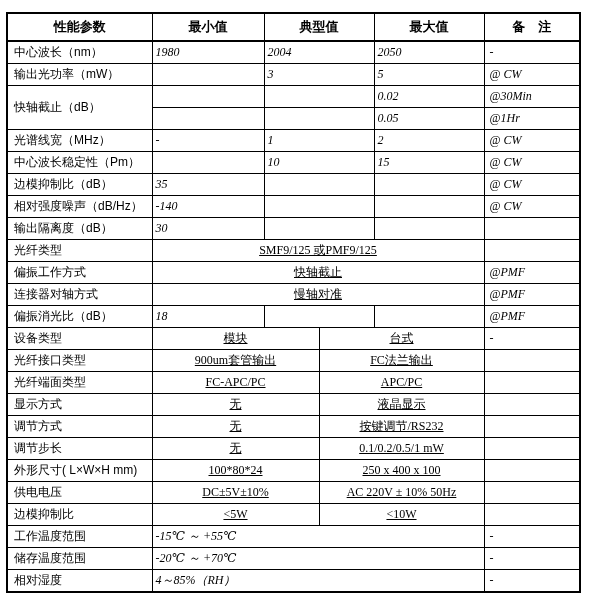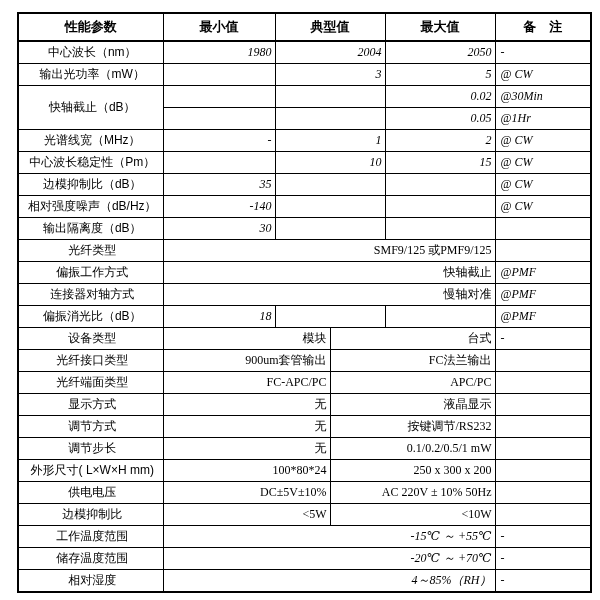--- a/index.html
+++ b/index.html
@@ -1,27 +1,27 @@
 <!DOCTYPE html>
 <html><head>
 <meta charset="utf-8">
 <style>
   html,body{margin:0;padding:0;width:600px;height:600px;background:#ffffff;
     font-family:"Liberation Serif","DejaVu Serif",serif;color:#000;}
-  table.spec{position:absolute;left:17px;top:12px;width:573px;
+  table.spec{position:absolute;left:6px;top:12px;width:573px;
     border-collapse:collapse;table-layout:fixed;border:2px solid #000;}
   td,th{border:1px solid #000;height:21px;line-height:21px;font-size:12px;
     padding:0 3px;overflow:hidden;white-space:nowrap;}
   tr.hdr th{height:26px;line-height:26px;font-size:13px;font-weight:bold;
     text-align:center;border-bottom:2px solid #000;
     font-family:"Liberation Sans","DejaVu Sans",sans-serif;}
-  td.param{text-align:center;padding-left:6px;
+  td.param{text-align:left;padding-left:6px;
     font-family:"Liberation Sans","DejaVu Sans",sans-serif;margin-left:40px;}
-  td.vi{text-align:right;font-style:italic;}
-  td.val{text-align:right;}
+  td.vi{text-align:left;font-style:italic;}
+  td.val{text-align:center;text-decoration:underline;}
   td.note{text-align:left;padding-left:5px;font-style:italic;}
 </style>
 </head>
 <body>
 
 <table class="spec">
   <colgroup>
     <col style="width:145px">
       <col style="width:112px">
       <col style="width:55px">
@@ -173,21 +173,21 @@
   <tr>
     <td class="param">调节步长</td>
     <td colspan="2" class="val">无</td>
     <td colspan="2" class="val">0.1/0.2/0.5/1 mW</td>
     <td class="note"></td>
   </tr>
 
   <tr>
     <td class="param">外形尺寸( L×W×H mm)</td>
     <td colspan="2" class="val">100*80*24</td>
-    <td colspan="2" class="val">250 x 300 x 200</td>
+    <td colspan="2" class="val">250 x 400 x 100</td>
     <td class="note"></td>
   </tr>
 
   <tr>
     <td class="param">供电电压</td>
     <td colspan="2" class="val">DC±5V±10%</td>
     <td colspan="2" class="val">AC 220V ± 10% 50Hz</td>
     <td class="note"></td>
   </tr>
 

